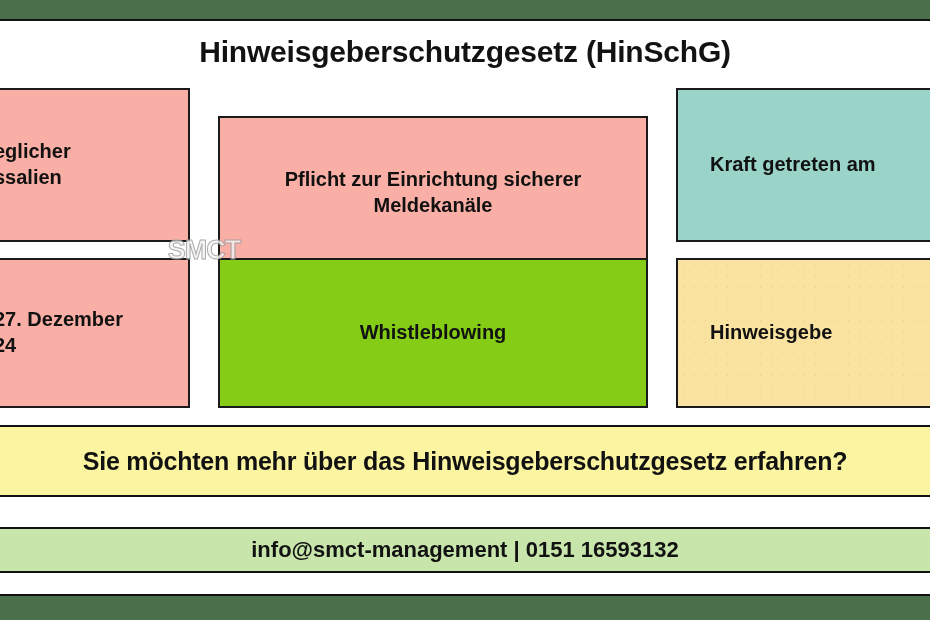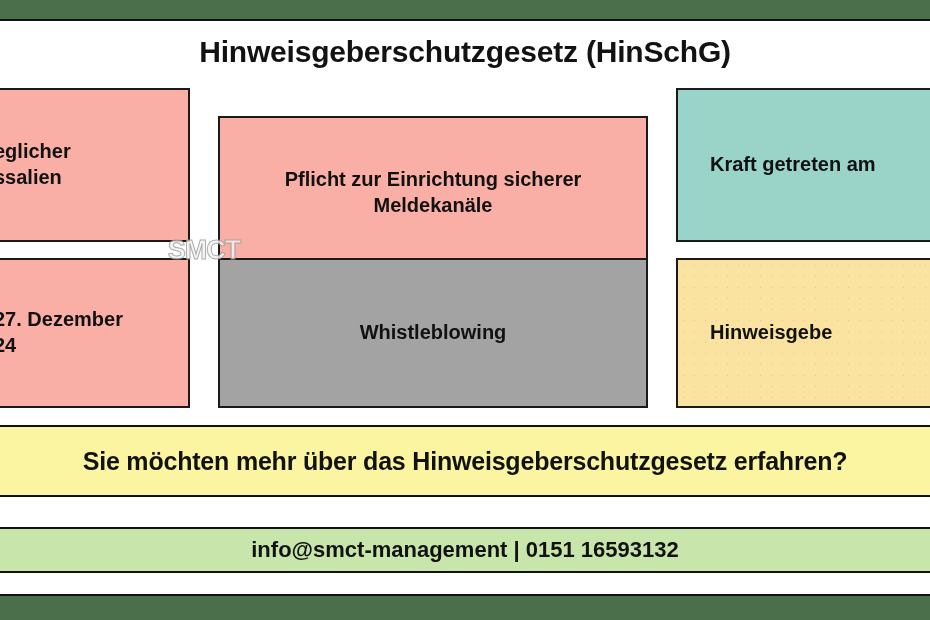--- a/index.html
+++ b/index.html
@@ -83,21 +83,21 @@
     background: #9ad4c9;
   }
 
   
   #card-datum {
     left: -26px;  top: 258px;  width: 216px; height: 150px;
     background: #f9afa5;
   }
   #card-whistleblowing {
     left: 218px;  top: 258px;  width: 430px; height: 150px;
-    background: #a3a3a3;
+    background: #84cc16;
   }
   #card-hinweisgeber {
     left: 676px;  top: 258px;  width: 280px; height: 150px;
     background: #fae3a0;
     background-image:
       radial-gradient(circle, rgba(190,150,60,.30) 0.6px, transparent 0.7px);
     background-size: 11px 11px;
   }
 
   

